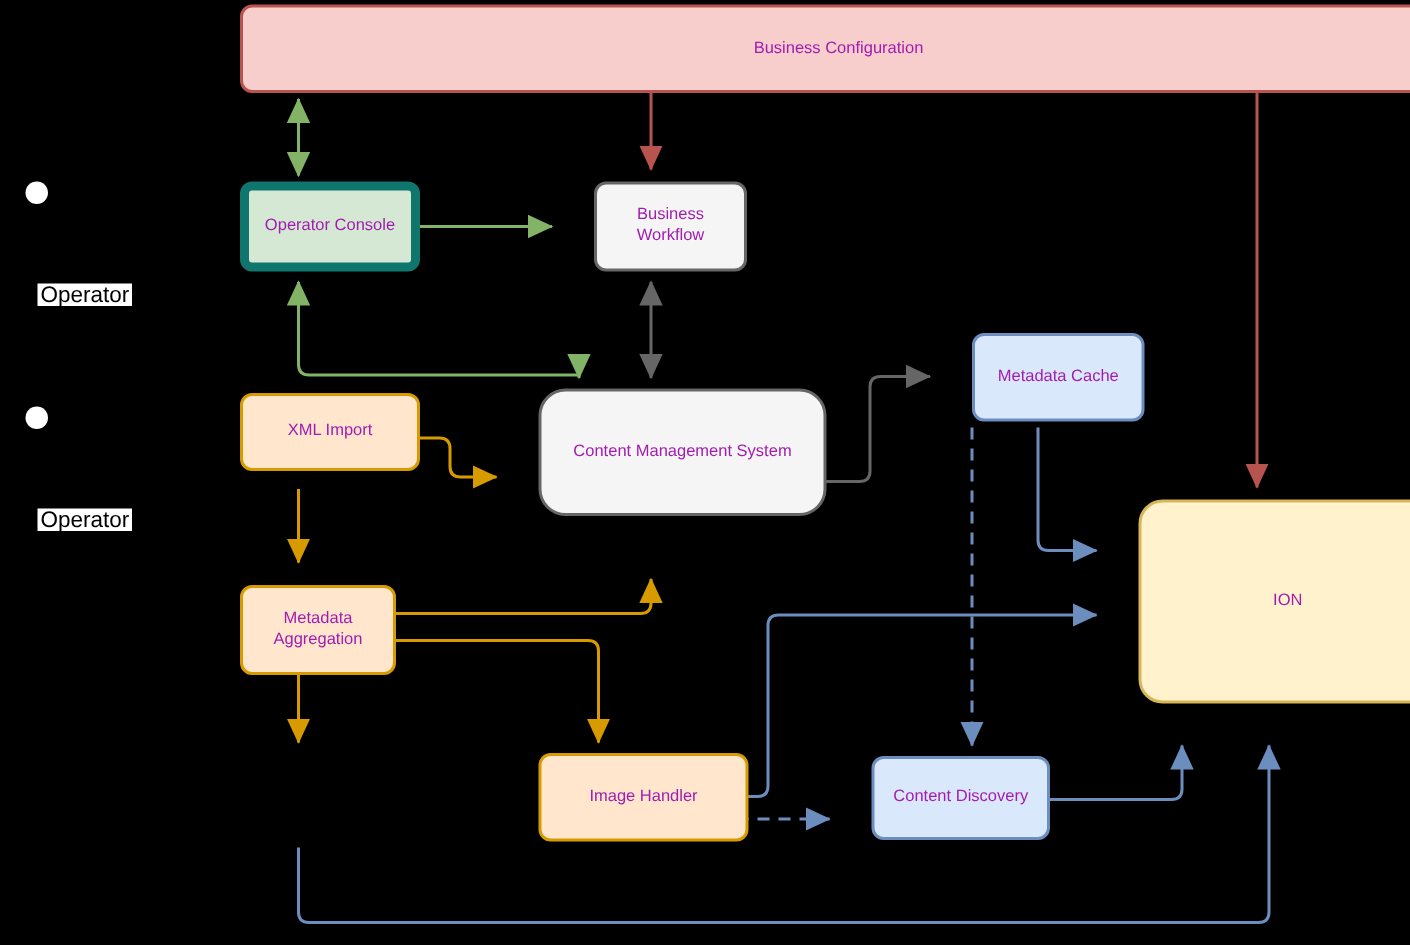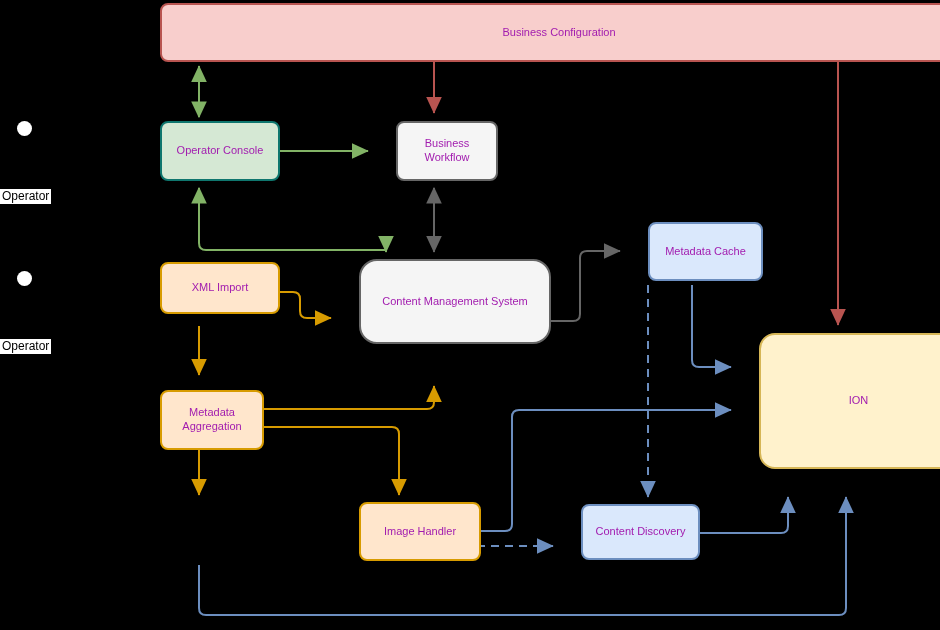--- a/index.html
+++ b/index.html
@@ -44,25 +44,26 @@
     width: 15px;
     height: 15px;
     border-radius: 50%;
     background: #ffffff;
     z-index: 6;
   }
   .actor-label {
     position: absolute;
     background: #ffffff;
     color: #000000;
-    font-size: 12px;
+    font-size: 15px;
     line-height: 13px;
     padding: 1px 2px;
     white-space: nowrap;
     z-index: 6;
+    margin-left: 25px;
   }
 </style>
 </head>
 <body>
 
 <div id="canvas">
 
   <svg id="edge-layer" viewBox="0 0 940 630" width="940" height="630">
     <defs>
       <marker id="ah-green" markerWidth="9" markerHeight="9" refX="8" refY="4.5" orient="auto">
@@ -128,21 +129,21 @@
   <div class="actor-dot" style="left:17px; top:121px;"></div>
   <div class="actor-label" style="left:0px; top:189px;">Operator</div>
 
   <div class="actor-dot" style="left:17px; top:271px;"></div>
   <div class="actor-label" style="left:0px; top:339px;">Operator</div>
 
   <div class="node" style="left:139px; top:3px; width:798px; height:59px; background:#f8cecc; border:2px solid #b85450; border-radius:8px;">
     <span>Business Configuration</span>
   </div>
 
-  <div class="node" style="left:139px; top:121px; width:120px; height:60px; background:#d5e8d4; border:2px solid #0f766e; border-radius:8px;">
+  <div class="node" style="left:139px; top:121px; width:120px; height:60px; background:#d5e8d4; border:6px solid #0f766e; border-radius:8px;">
     <span>Operator Console</span>
   </div>
 
   <div class="node" style="left:375px; top:121px; width:102px; height:60px; background:#f5f5f5; border:2px solid #666666; border-radius:8px;">
     <span>Business Workflow</span>
   </div>
 
   <div class="node" style="left:627px; top:222px; width:115px; height:59px; background:#dae8fc; border:2px solid #6c8ebf; border-radius:8px;justify-content:center;">
     <span>Metadata Cache</span>
   </div>
@@ -157,21 +158,21 @@
 
   <div class="node" style="left:738px; top:333px; width:199px; height:136px; background:#fff2cc; border:2px solid #d6b656; border-radius:16px;">
     <span>ION</span>
   </div>
 
   <div class="node" style="left:139px; top:390px; width:104px; height:60px; background:#ffe6cc; border:2px solid #d79b00; border-radius:8px;">
     <span>Metadata Aggregation</span>
   </div>
 
 
-  <div class="node" style="left:338px; top:502px; width:122px; height:59px; background:#ffe6cc; border:2px solid #d79b00; border-radius:8px;">
+  <div class="node" style="left:338px; top:502px; width:140px; height:59px; background:#ffe6cc; border:2px solid #d79b00; border-radius:8px;">
     <span>Image Handler</span>
   </div>
 
   <div class="node" style="left:560px; top:504px; width:119px; height:56px; background:#dae8fc; border:2px solid #6c8ebf; border-radius:8px;">
     <span>Content Discovery</span>
   </div>
 
 </div>
 
 </body></html>

